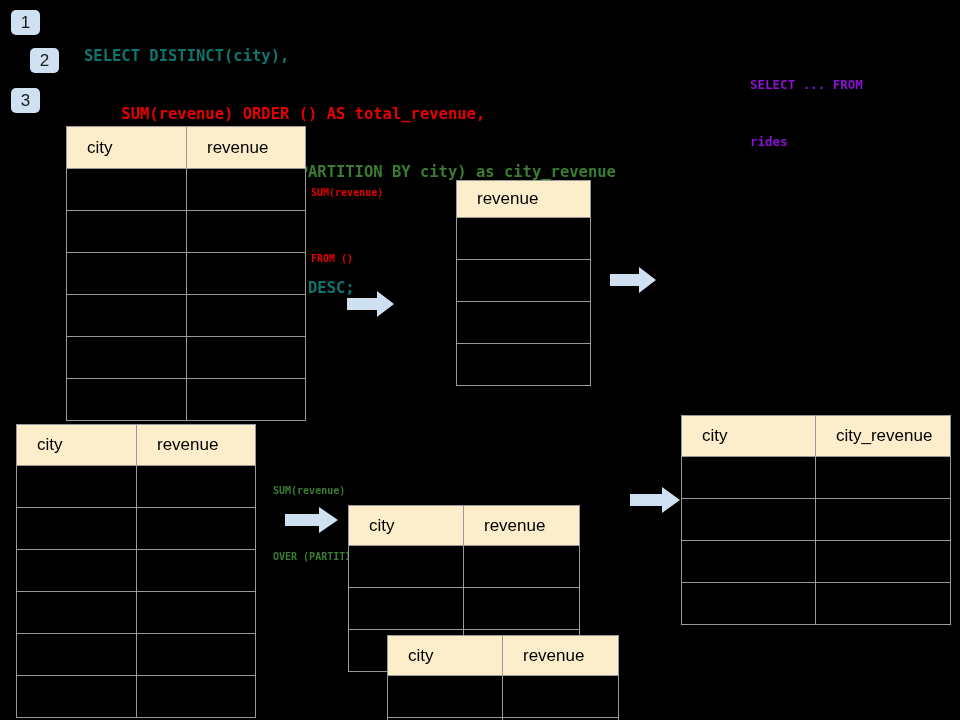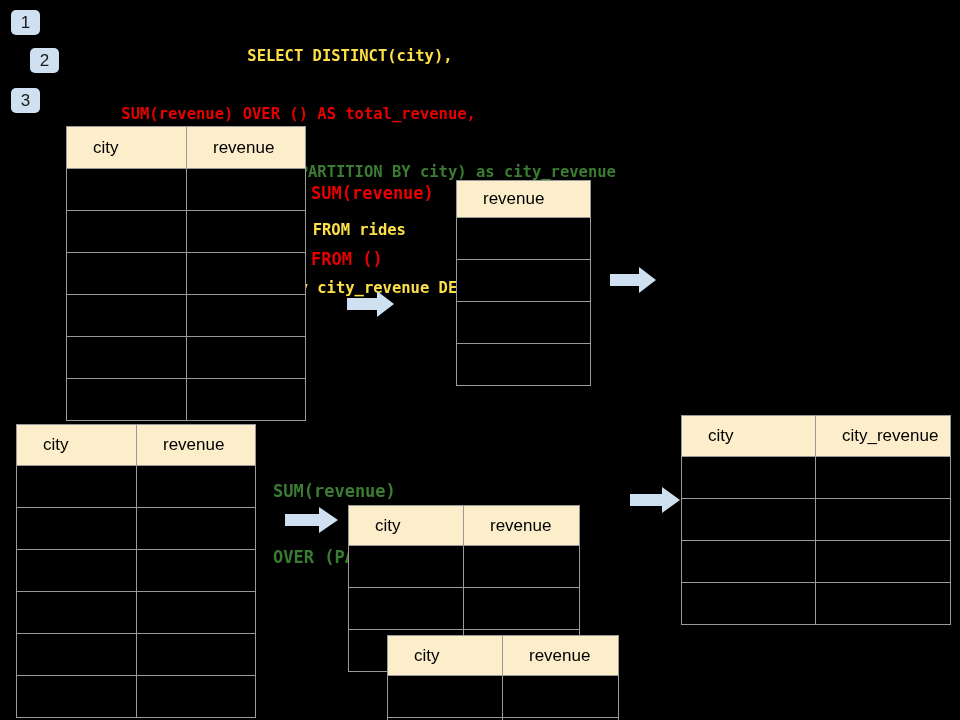--- a/index.html
+++ b/index.html
@@ -33,28 +33,28 @@
   
   .sql {
     position: absolute;
     font-family: "DejaVu Sans Mono", monospace;
     font-size: 15.5px;
     font-weight: bold;
     white-space: pre;
     letter-spacing: 0px;
   }
   .sql-line { height: 22px; line-height: 22px; white-space: pre; }
-  .c-purple { color: #fde047; text-align: center; }
+  .c-purple { color: #0f766e; }
   .c-red    { color: #e60000; }
   .c-green  { color: #3a7d32; }
 
   .note {
     position: absolute;
     font-family: "DejaVu Sans Mono", monospace;
-    font-size: 17px;
+    font-size: 10px;
     font-weight: bold;
     white-space: pre;
     line-height: 22px;
   }
   .note-sm {
     position: absolute;
     font-family: "DejaVu Sans Mono", monospace;
     font-size: 12.5px;
     font-weight: bold;
     white-space: pre;
@@ -72,46 +72,50 @@
   .tbl td {
     border: 1px solid #9a9a9a;
     background: #000000;
     padding: 0;
   }
   .tbl td.hd {
     background: #fdeecb;
     color: #000000;
     font-family: "Liberation Sans", sans-serif;
     font-size: 17px;
-    padding: 0 0 0 26px;
+    padding: 0 0 0 20px;
     vertical-align: middle;
   }
 
   
   .arrow {
     position: absolute;
   }
 </style>
 </head>
 <body>
 
 <div id="canvas">
 
   <div class="badge" style="left:11px;  top:10px;"><span>1</span></div>
   <div class="badge" style="left:30px;  top:48px;"><span>2</span></div>
   <div class="badge" style="left:11px;  top:88px;"><span>3</span></div>
 
   <div class="sql" style="left:84px; top:9px;">
     <div class="sql-line c-purple">SELECT DISTINCT(city),</div>
-    <div class="sql-line c-red">    SUM(revenue) OVER () AS total_revenue,</div>
+    <div class="sql-line c-red">    SUM(revenue) ORDER () AS total_revenue,</div>
     <div class="sql-line c-green">    SUM(revenue) OVER (PARTITION BY city) as city_revenue</div>
     <div class="sql-line c-purple">  FROM rides</div>
     <div class="sql-line c-purple">  ORDER by city_revenue DESC;</div>
   </div>
 
+  <div class="note-sm" style="left:750px; top:37px;">
+    <div>SELECT ... FROM</div>
+    <div>rides</div>
+  </div>
 
   <div class="note c-red" style="left:311px; top:138px;">
     <div>SUM(revenue)</div>
     <div>FROM ()</div>
   </div>
 
   <div class="note c-green" style="left:273px; top:436px;">
     <div>SUM(revenue)</div>
     <div>OVER (PARTITION</div>
   </div>

